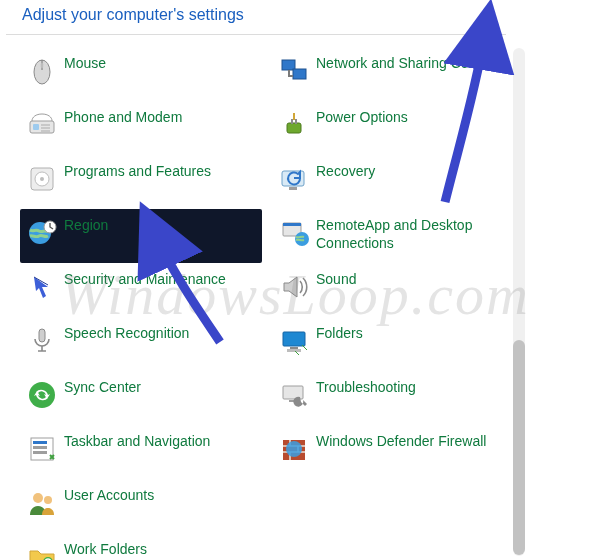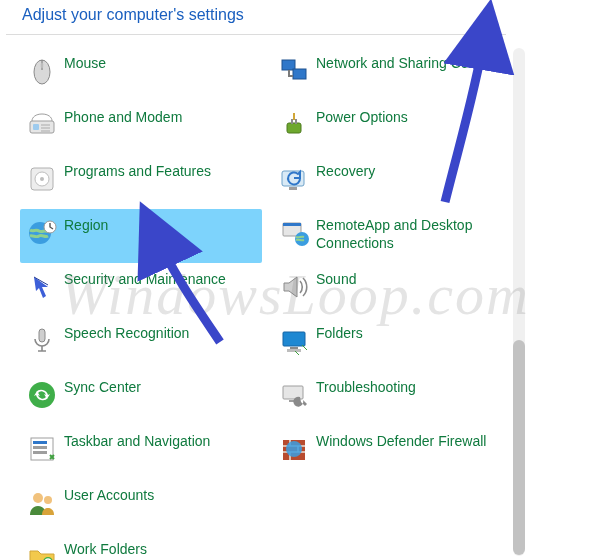--- a/index.html
+++ b/index.html
@@ -6,21 +6,21 @@
   .window{width:528px;height:560px;position:relative;overflow:hidden;box-sizing:border-box}
   .header{display:flex;align-items:center;justify-content:space-between;padding:6px 22px 10px 22px}
   .header .title{color:#1a5fbf;font-size:16px}
   .viewby{display:flex;align-items:center;gap:6px;font-size:12px;color:#3a3a3a}
   .viewby .link{color:#0066cc;cursor:pointer;display:flex;align-items:center;gap:4px}
   .viewby .link .caret{width:0;height:0;border-left:4px solid transparent;border-right:4px solid transparent;border-top:4px solid #0066cc}
   .divider{height:1px;background:#dcdcdc;margin:0 22px 0 6px}
   .content{position:relative;padding:12px 14px 0 20px}
   .grid{display:grid;grid-template-columns:1fr 1fr;column-gap:10px}
   .item{display:flex;align-items:flex-start;gap:6px;padding:8px 6px;border-radius:2px;cursor:pointer;min-height:38px}
-  .item.sel{background:#7dd3fc}
+  .item.sel{background:#0f172a}
   .item .lbl{color:#0f7a3e;font-size:14px;line-height:1.25}
   .ic{width:32px;height:32px;display:flex;align-items:center;justify-content:center;flex-shrink:0}
   .ic svg{width:32px;height:32px}
   
   .scrollbar{position:absolute;right:3px;top:48px;bottom:4px;width:12px;background:#f0f0f0;border-radius:6px}
   .scrollbar .thumb{position:absolute;left:0;right:0;top:292px;height:215px;background:#c2c2c2;border-radius:6px}
   
   .wm{position:absolute;top:226px;left:60px;right:20px;font-size:58px;font-style:italic;
       font-family:Georgia,'Times New Roman',serif;color:rgba(120,120,120,0.2);
       letter-spacing:2px;white-space:nowrap;pointer-events:none;user-select:none;z-index:7}

